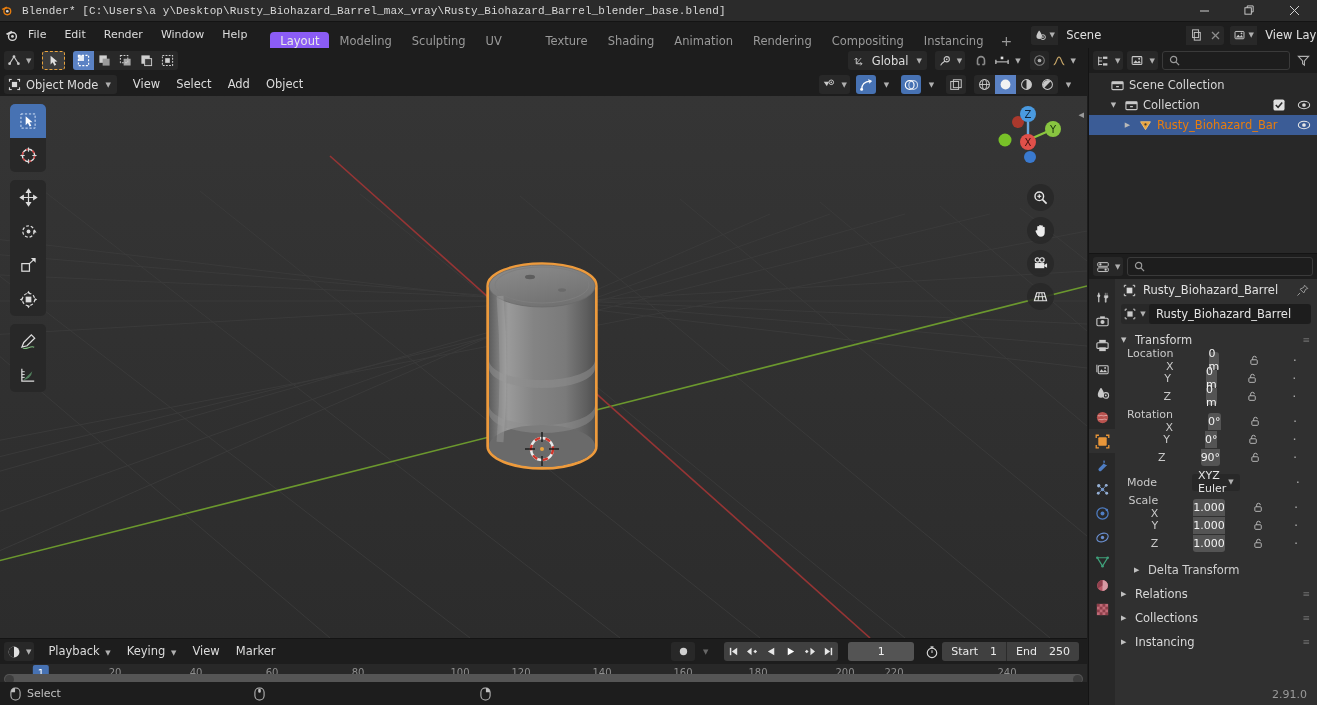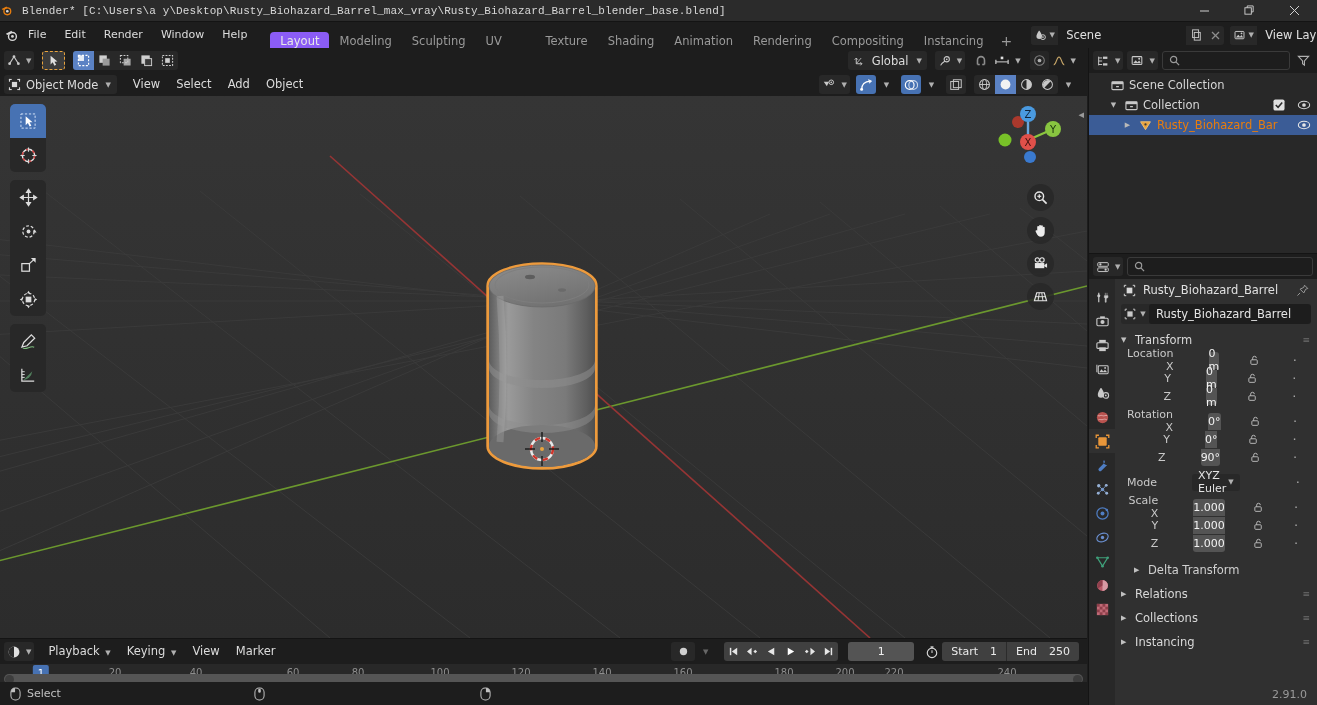--- a/index.html
+++ b/index.html
@@ -822,27 +822,27 @@
             <span>End</span>
             <span>250</span>
           </div>
         </div>
         <div style="width:4px"></div>
       </div>
 
       <div class="tl-ruler">
         <div class="tick" style="left:115px">20</div>
         <div class="tick" style="left:196px">40</div>
-        <div class="tick" style="left:293px">60</div>
+        <div class="tick" style="left:272px">60</div>
         <div class="tick" style="left:358px">80</div>
-        <div class="tick" style="left:440px">100</div>
+        <div class="tick" style="left:460px">100</div>
         <div class="tick" style="left:521px">120</div>
         <div class="tick" style="left:602px">140</div>
         <div class="tick" style="left:683px">160</div>
-        <div class="tick" style="left:784px">180</div>
+        <div class="tick" style="left:758px">180</div>
         <div class="tick" style="left:845px">200</div>
         <div class="tick" style="left:894px">220</div>
         <div class="tick" style="left:1007px">240</div>
         <div class="playhead" style="left:41px">1</div>
       </div>
 
       <div class="tl-body">
         <div class="playhead-line" style="left:41px;top:-4px;height:12px;"></div>
         <div class="scrollbar-h" style="top:-12px;">
           <div class="sb-handle" style="left:1px"></div>

